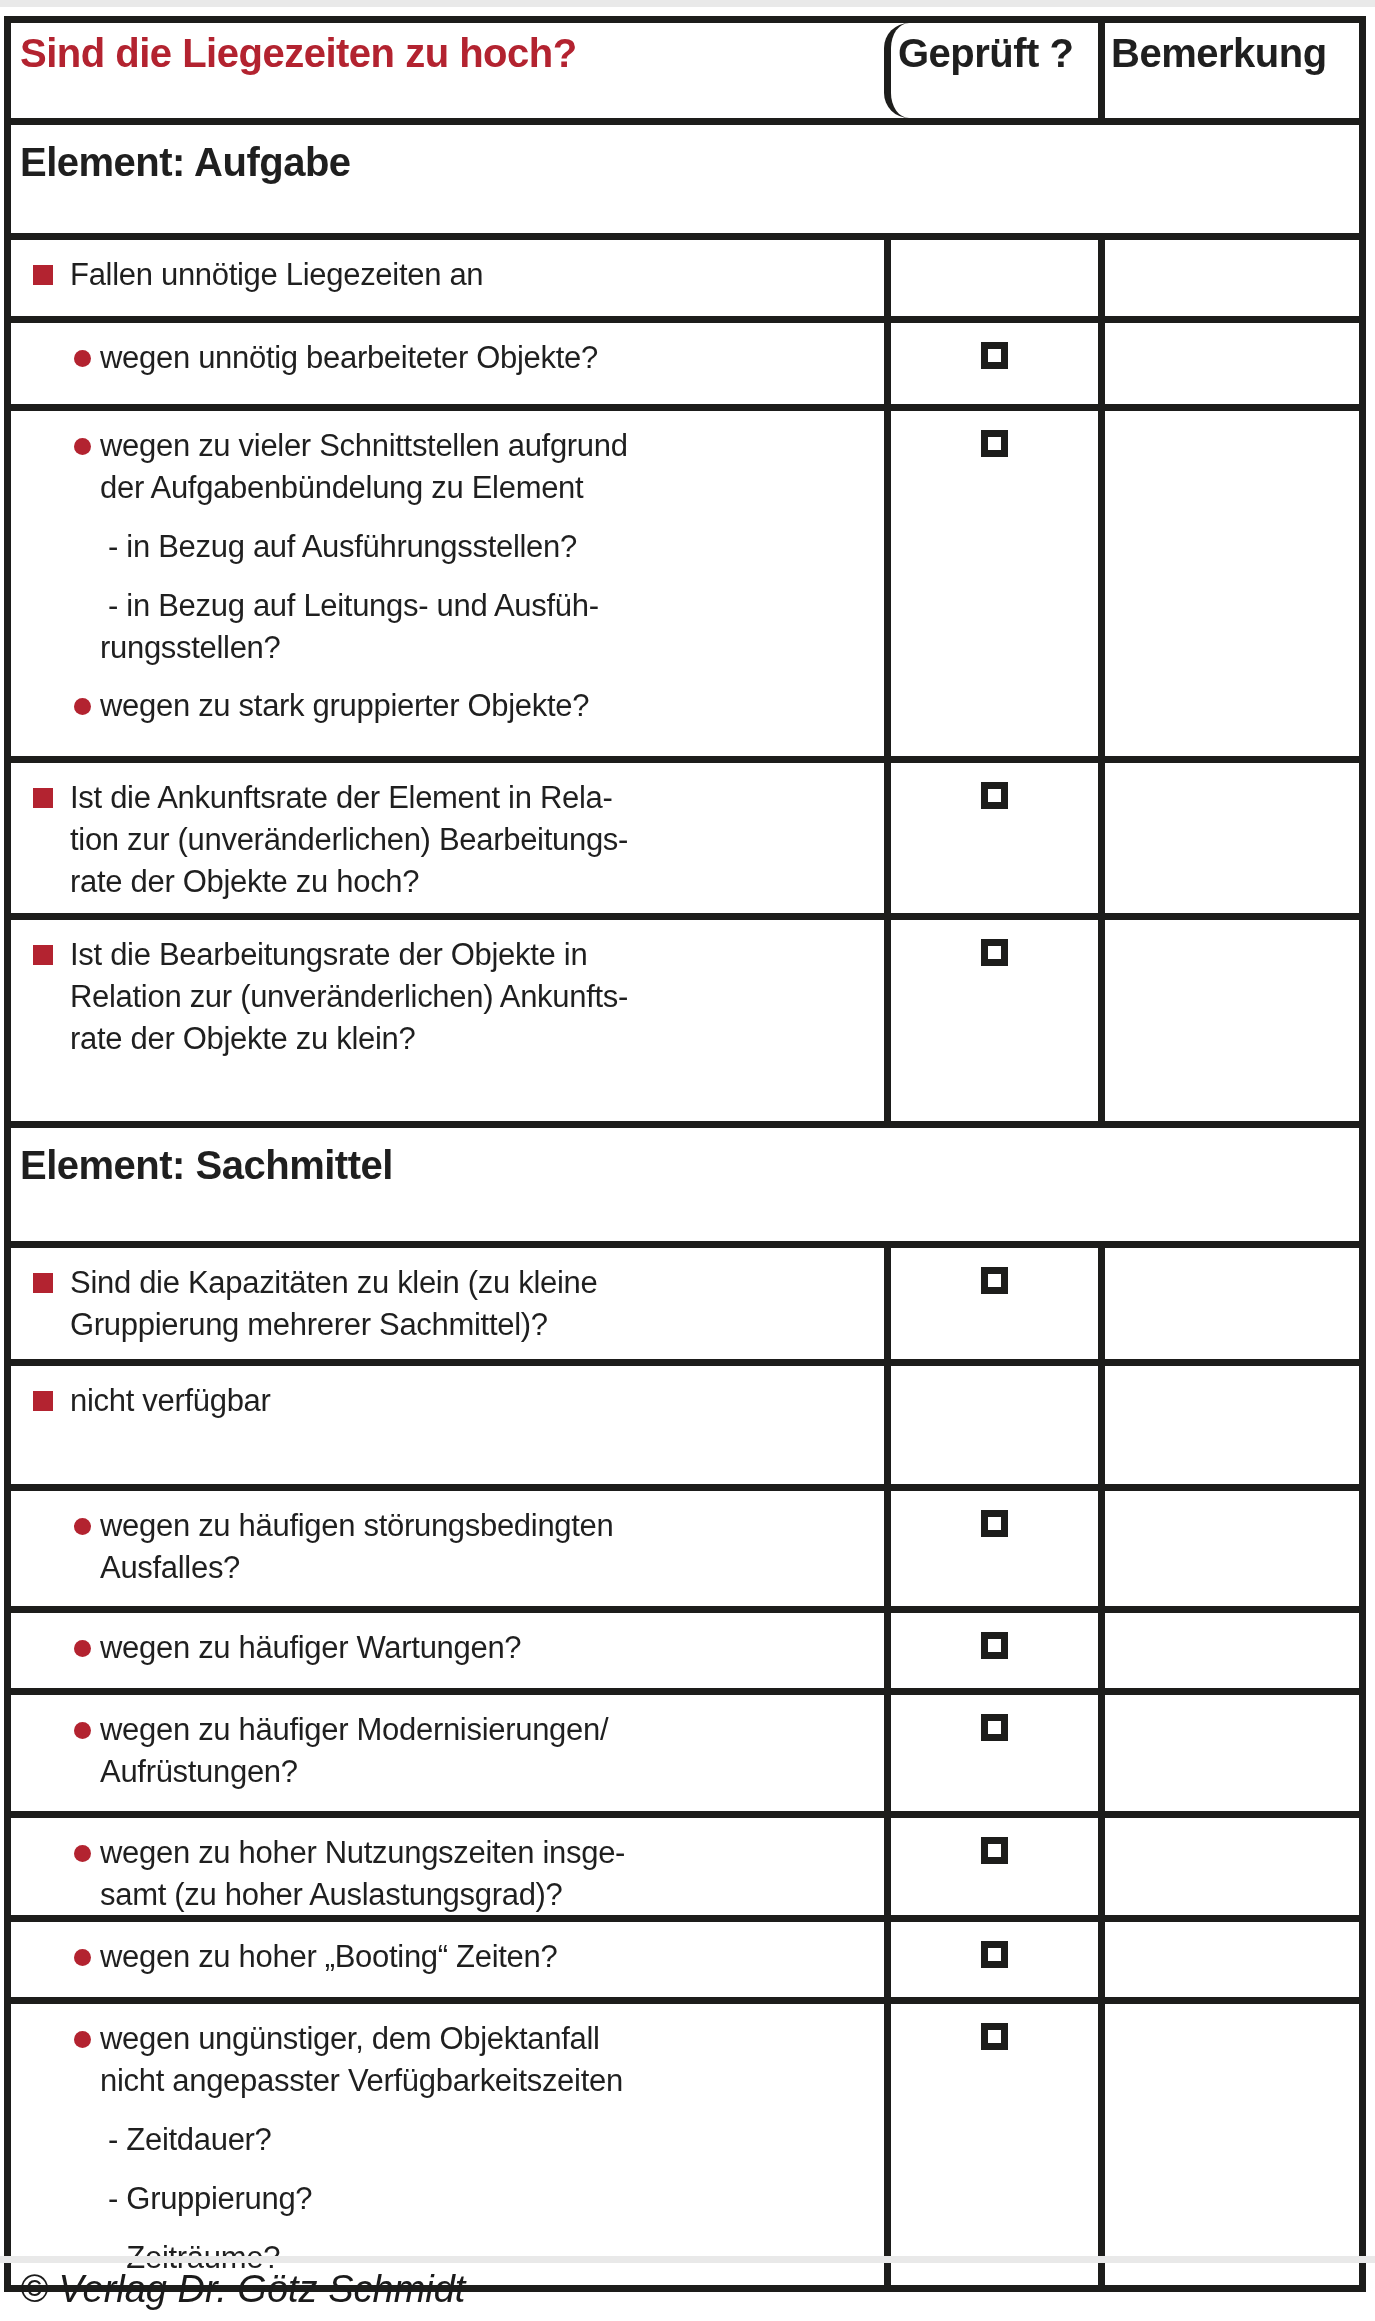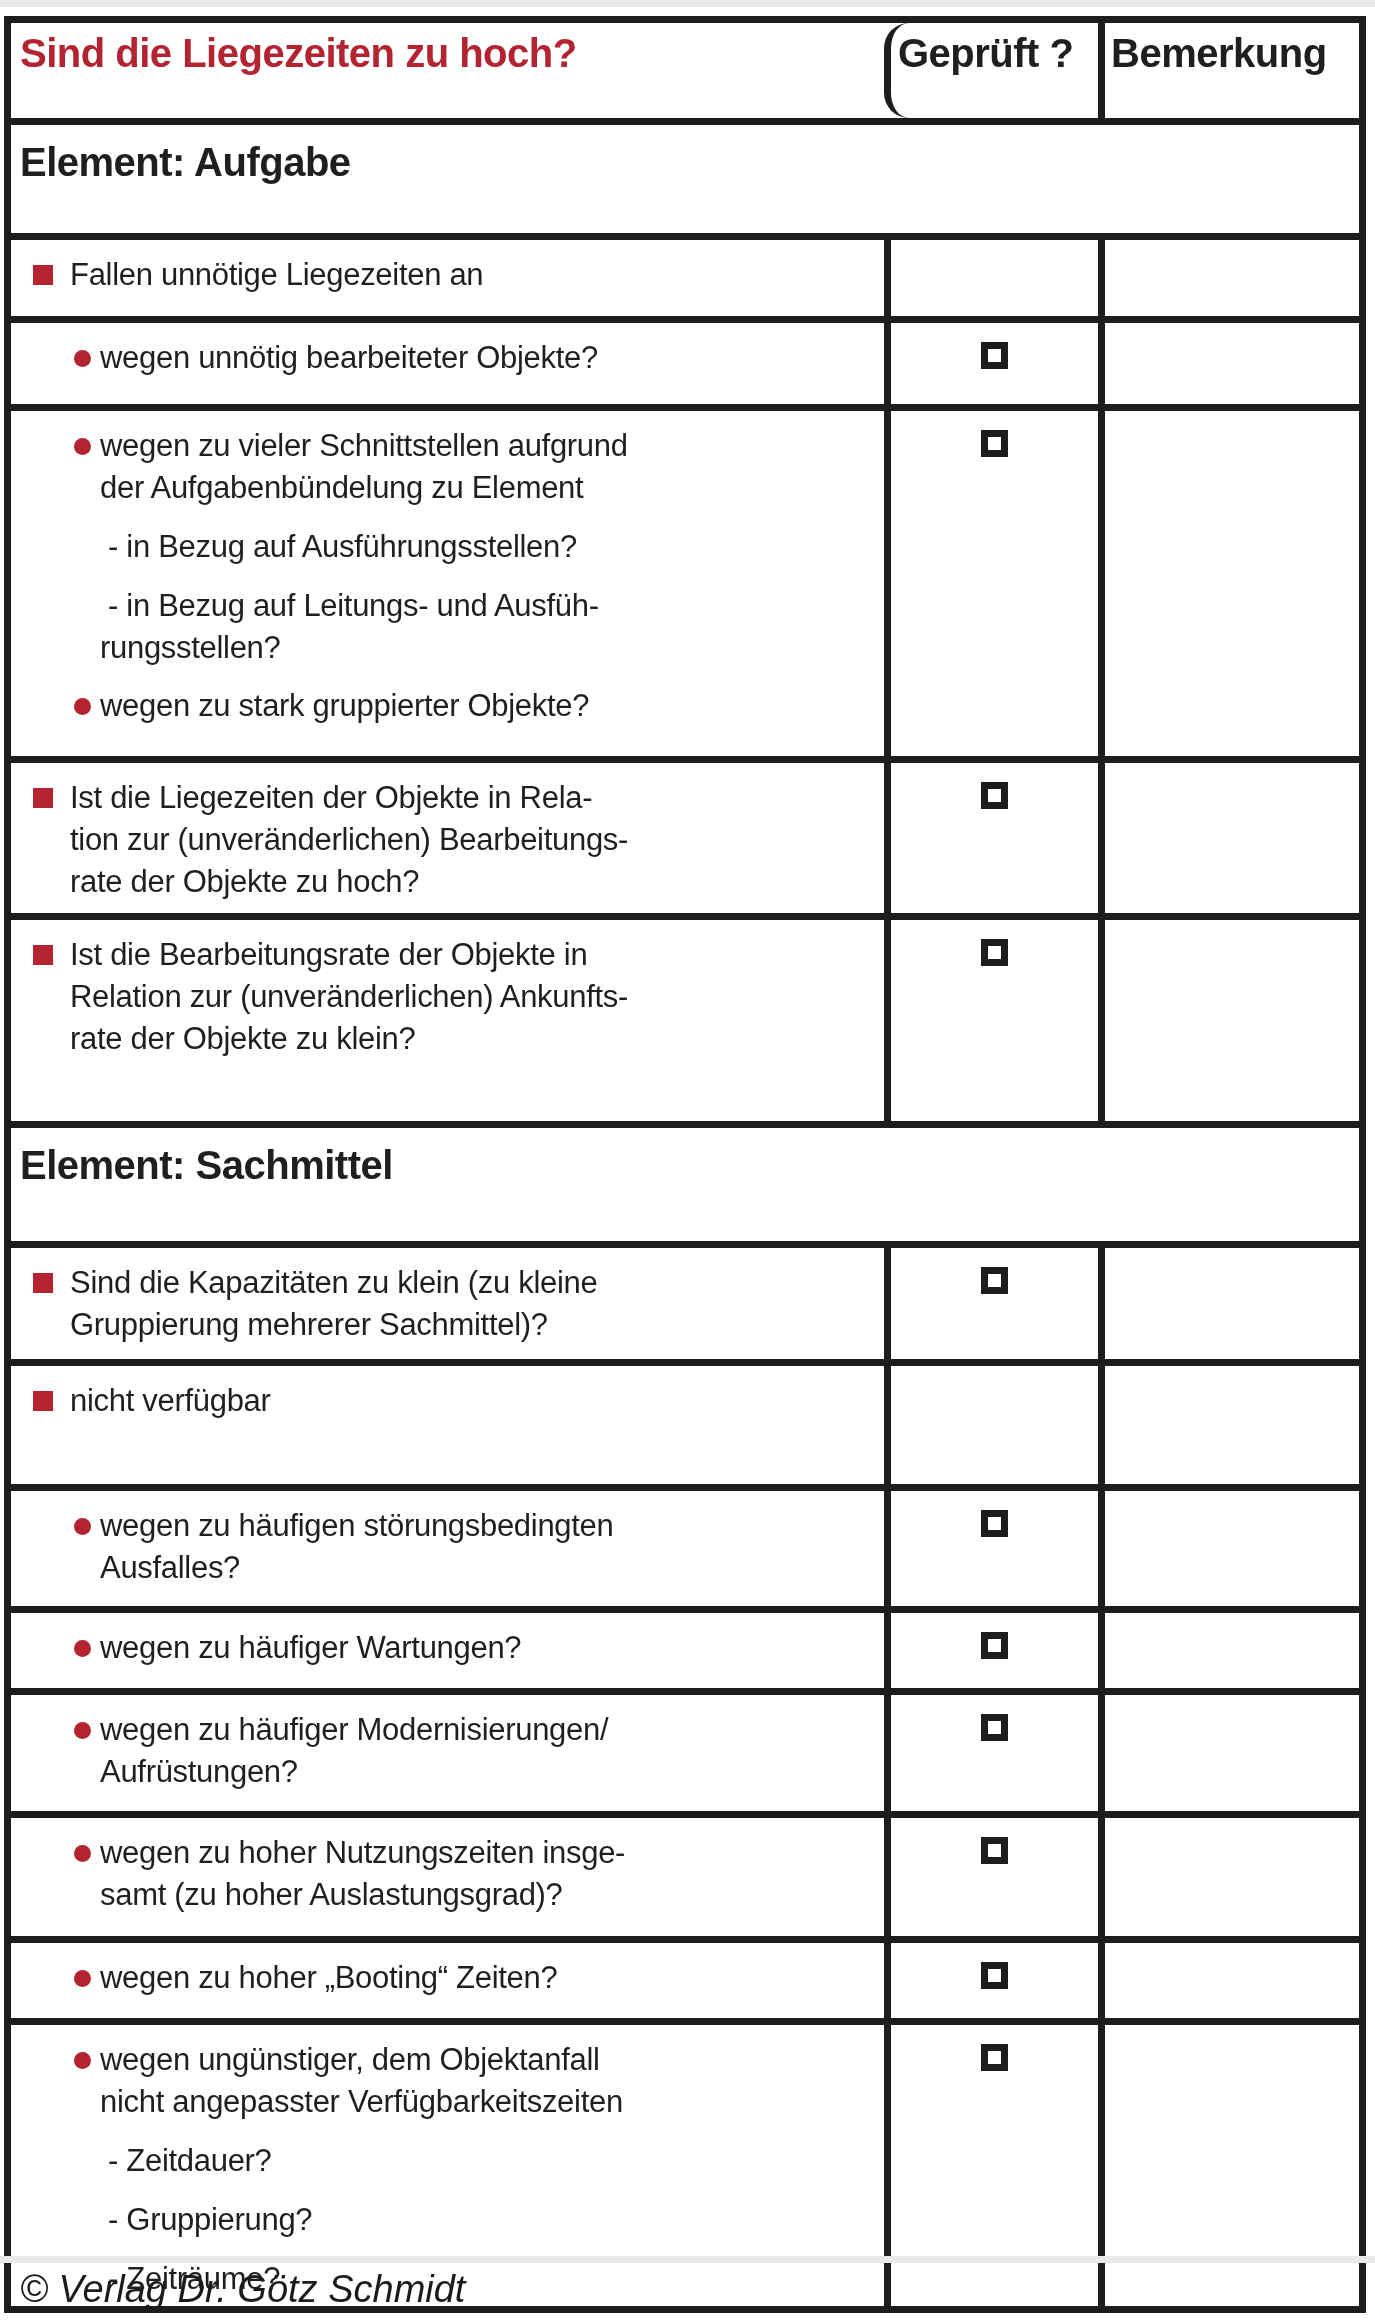--- a/index.html
+++ b/index.html
@@ -92,21 +92,21 @@
         <div class="line k-w2"><span>rungsstellen?</span></div>
         <div class="line k-l2"><span class="bullet dot"></span><span>wegen zu stark gruppierter Objekte?</span></div>
       </div>
       <div class="c2">
         <div class="checkbox"></div>
       </div>
       <div class="c3"></div>
     </div>
     <div class="row item-row" style="height: 157px;">
       <div class="c1">
-        <div class="line k-l1"><span class="bullet sq"></span><span>Ist die Liegezeiten der Objekte in Rela-</span></div>
+        <div class="line k-l1"><span class="bullet sq"></span><span>Ist die Ankunftsrate der Element in Rela-</span></div>
         <div class="line k-w1"><span>tion zur (unveränderlichen) Bearbeitungs-</span></div>
         <div class="line k-w1"><span>rate der Objekte zu hoch?</span></div>
       </div>
       <div class="c2">
         <div class="checkbox"></div>
       </div>
       <div class="c3"></div>
     </div>
     <div class="row item-row" style="height: 208px;">
       <div class="c1">
@@ -162,21 +162,21 @@
     <div class="row item-row" style="height: 123px;">
       <div class="c1">
         <div class="line k-l2"><span class="bullet dot"></span><span>wegen zu häufiger Modernisierungen/</span></div>
         <div class="line k-w2"><span>Aufrüstungen?</span></div>
       </div>
       <div class="c2">
         <div class="checkbox"></div>
       </div>
       <div class="c3"></div>
     </div>
-    <div class="row item-row" style="height: 125px;">
+    <div class="row item-row" style="height: 104px;">
       <div class="c1">
         <div class="line k-l2"><span class="bullet dot"></span><span>wegen zu hoher Nutzungszeiten insge-</span></div>
         <div class="line k-w2"><span>samt (zu hoher Auslastungsgrad)?</span></div>
       </div>
       <div class="c2">
         <div class="checkbox"></div>
       </div>
       <div class="c3"></div>
     </div>
     <div class="row item-row" style="height: 82px;">

